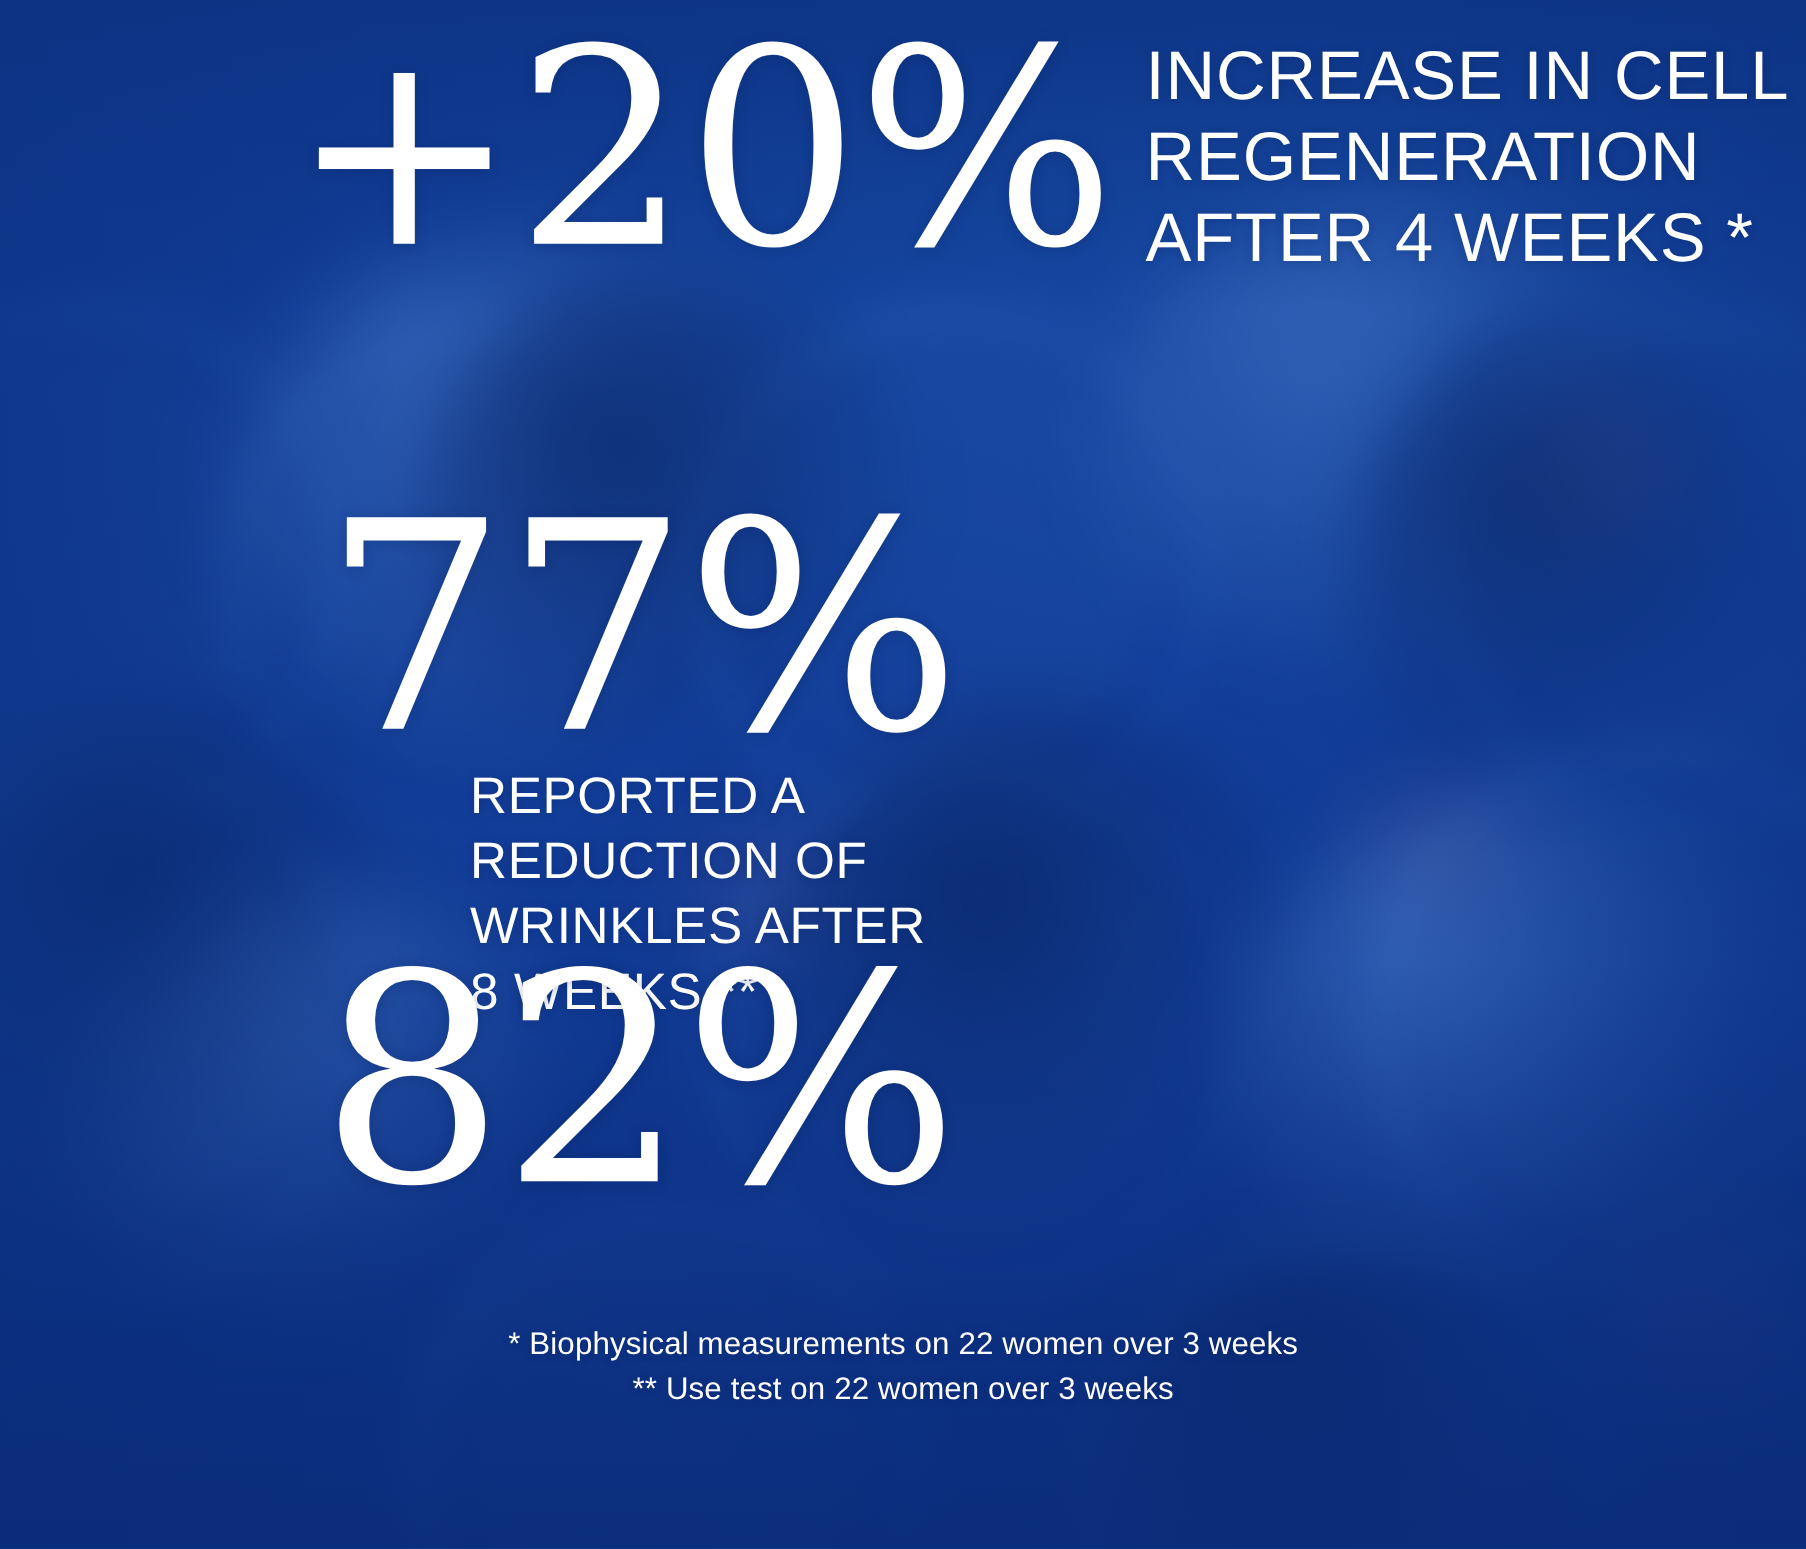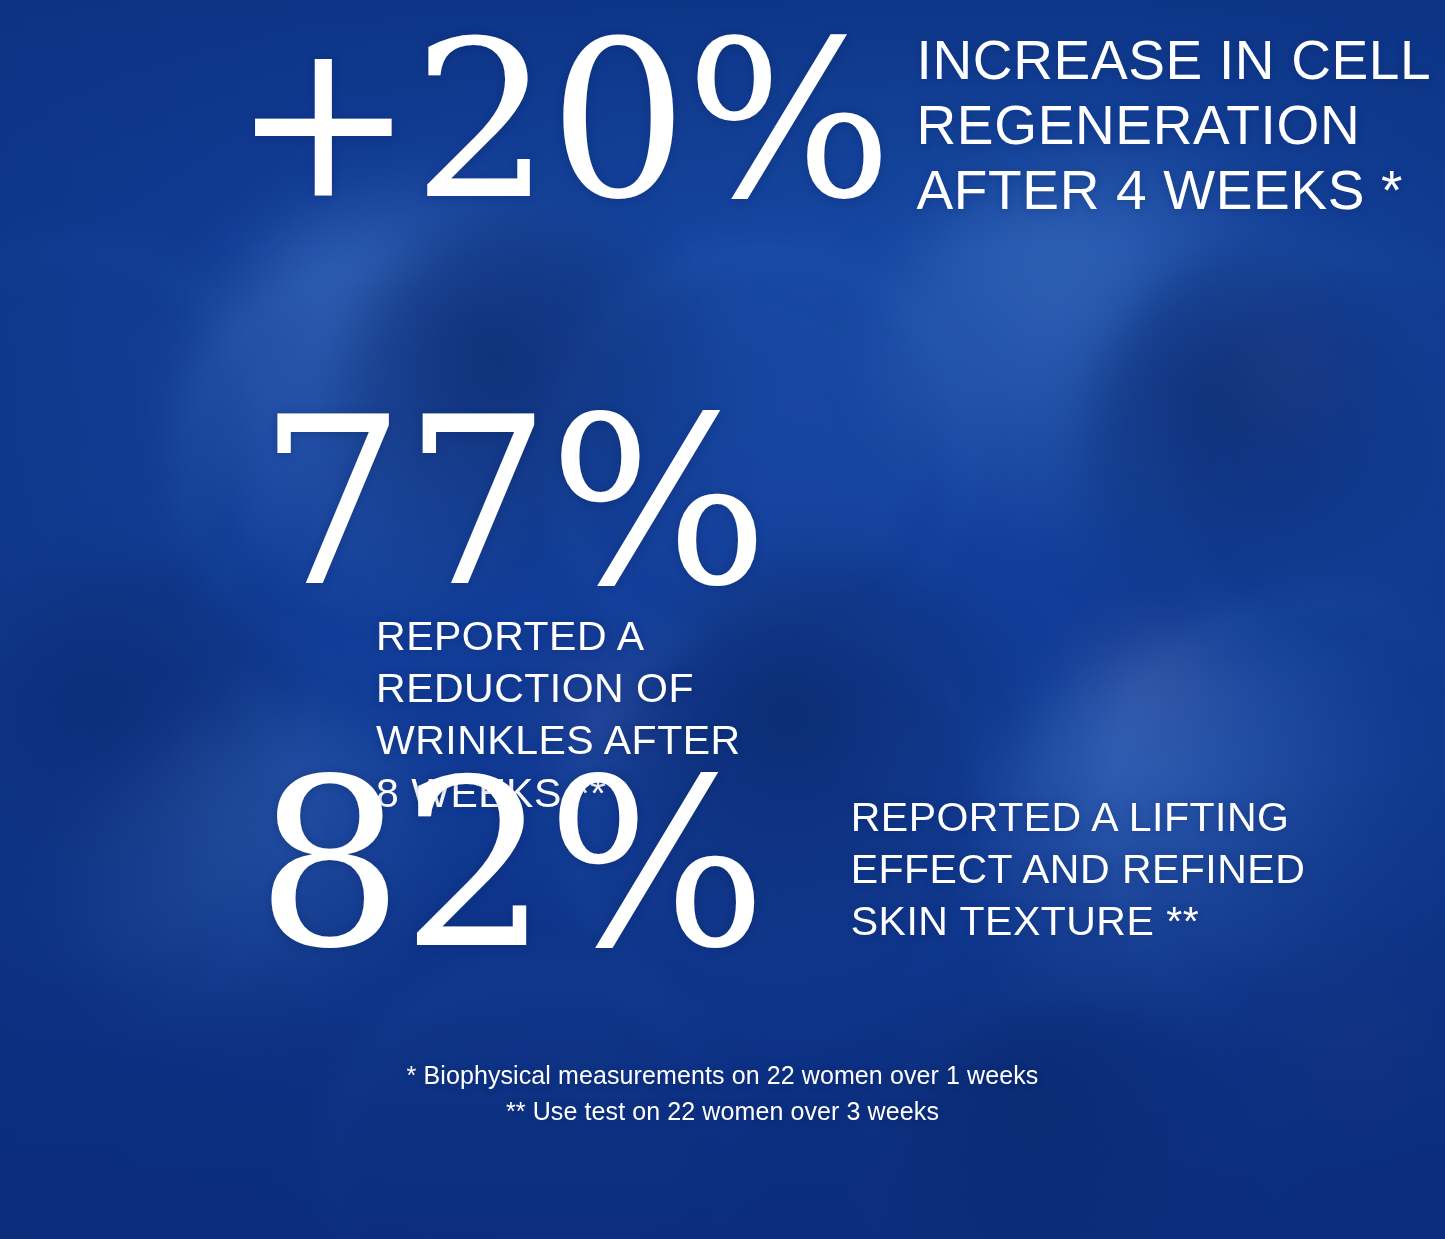--- a/index.html
+++ b/index.html
@@ -218,24 +218,21 @@
     <div class="stat" id="stat-2">
       <div class="figure">77%</div>
       <div class="caption">REPORTED A
 REDUCTION OF
 WRINKLES AFTER
 8 WEEKS **</div>
     </div>
 
     <div class="stat" id="stat-3">
       <div class="figure">82%</div>
-      <div class="caption">REPORTED A LIFTING
-EFFECT AND REFINED
-SKIN TEXTURE **</div>
     </div>
 
     <div id="footnotes">
-      <div>* Biophysical measurements on 22 women over 1 weeks</div>
+      <div>* Biophysical measurements on 22 women over 3 weeks</div>
       <div>** Use test on 22 women over 3 weeks</div>
     </div>
 
   </div>
 </div>
 
 </body></html>

